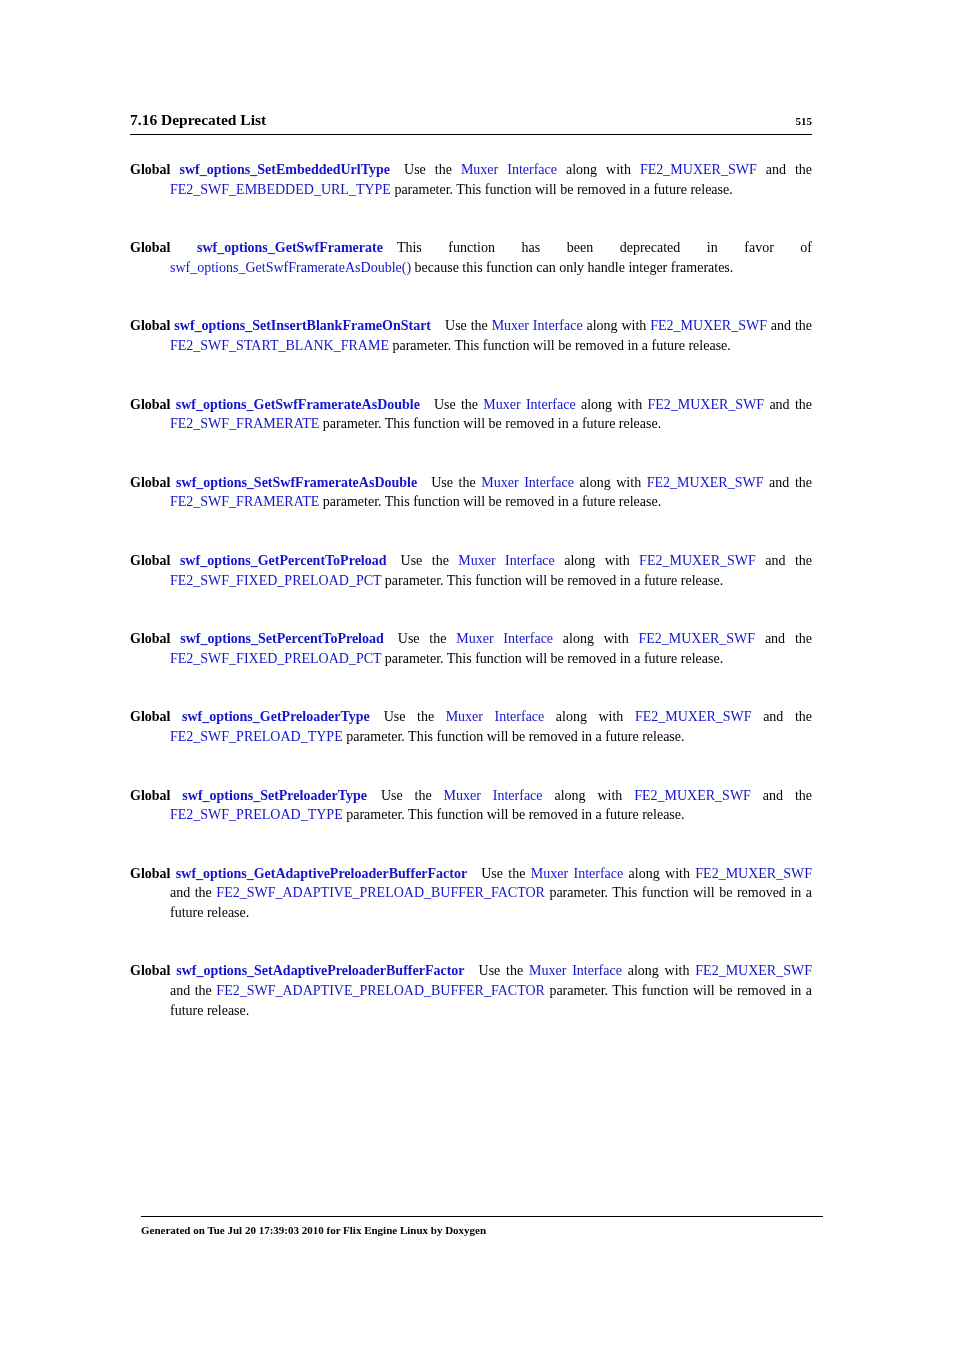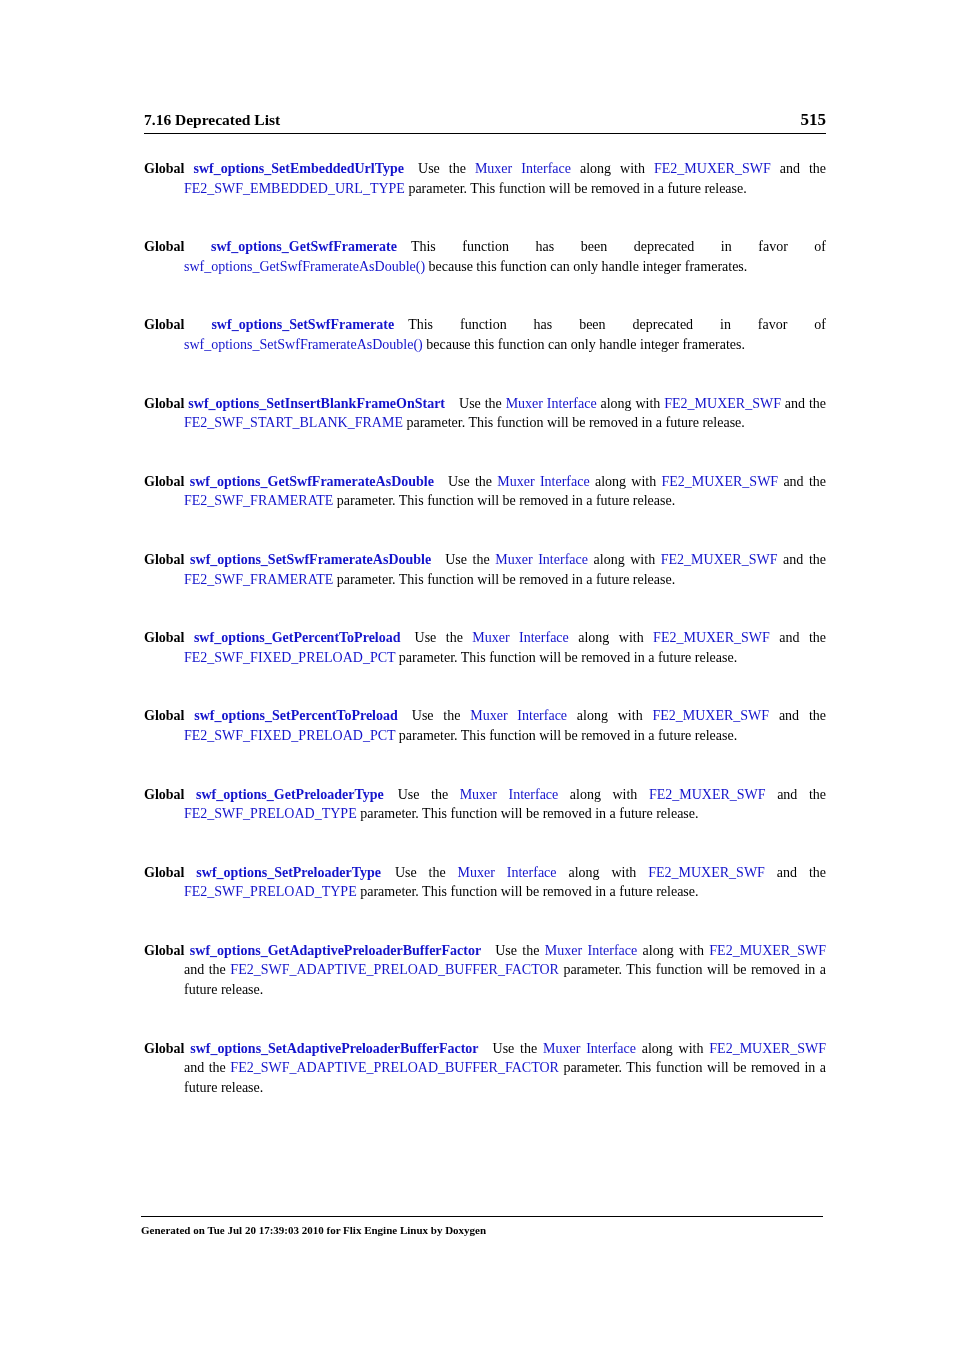--- a/index.html
+++ b/index.html
@@ -15,38 +15,38 @@
     -webkit-font-smoothing: antialiased;
   }
   .page {
     position: relative;
     width: 954px;
     height: 1350px;
     box-sizing: border-box;
   }
   .content {
     position: absolute;
-    left: 144px;
+    left: 130px;
     top: 0;
     width: 682px;
   }
 
   
   .header-row {
     position: relative;
     display: flex;
     align-items: baseline;
     justify-content: space-between;
     padding-top: 111px;
     font-weight: bold;
     font-size: 15.5px;
     line-height: 18px;
   }
   .header-title { white-space: nowrap; }
-  .header-page  { white-space: nowrap; font-size: 17px; }
+  .header-page  { white-space: nowrap; font-size: 11px; }
   .header-rule {
     margin-top: 4px;
     border: 0;
     border-top: 1.4px solid #000;
     width: 682px;
     height: 0;
   }
 
   
   .entries {
@@ -106,21 +106,20 @@
 
     <div class="header-row">
       <div class="header-title">7.16 Deprecated List</div>
       <div class="header-page">515</div>
     </div>
     <hr class="header-rule">
 
     <div class="entries" id="entries-root">
         <p class="entry"><span class="kw">Global</span> <a class="fn" href="#" style="text-decoration: none;">swf_options_SetEmbeddedUrlType</a> <span>Use the </span><a class="lnk" href="#" style="text-decoration: none;">Muxer Interface</a><span> along with </span><a class="lnk" href="#" style="text-decoration: none;">FE2_MUXER_SWF</a><span> and the </span><a class="lnk" href="#" style="text-decoration: none;">FE2_SWF_EMBEDDED_URL_TYPE</a><span> parameter. This function will be removed in a future release.</span></p>
         <p class="entry"><span class="kw">Global</span> <a class="fn" href="#" style="text-decoration: none;">swf_options_GetSwfFramerate</a> <span>This function has been deprecated in favor of </span><a class="lnk" href="#" style="text-decoration: none;">swf_options_GetSwfFramerateAsDouble()</a><span> because this function can only handle integer framerates.</span></p>
-        <p class="entry"><span class="kw">Global</span> <a class="fn" href="#" style="text-decoration: none;">swf_options_SetSwfFramerate</a> <span>This function has been deprecated in favor of </span><a class="lnk" href="#" style="text-decoration: none;">swf_options_SetSwfFramerateAsDouble()</a><span> because this function can only handle integer framerates.</span></p>
         <p class="entry"><span class="kw">Global</span> <a class="fn" href="#" style="text-decoration: none;">swf_options_SetInsertBlankFrameOnStart</a> <span>Use the </span><a class="lnk" href="#" style="text-decoration: none;">Muxer Interface</a><span> along with </span><a class="lnk" href="#" style="text-decoration: none;">FE2_MUXER_SWF</a><span> and the </span><a class="lnk" href="#" style="text-decoration: none;">FE2_SWF_START_BLANK_FRAME</a><span> parameter. This function will be removed in a future release.</span></p>
         <p class="entry"><span class="kw">Global</span> <a class="fn" href="#" style="text-decoration: none;">swf_options_GetSwfFramerateAsDouble</a> <span>Use the </span><a class="lnk" href="#" style="text-decoration: none;">Muxer Interface</a><span> along with </span><a class="lnk" href="#" style="text-decoration: none;">FE2_MUXER_SWF</a><span> and the </span><a class="lnk" href="#" style="text-decoration: none;">FE2_SWF_FRAMERATE</a><span> parameter. This function will be removed in a future release.</span></p>
         <p class="entry"><span class="kw">Global</span> <a class="fn" href="#" style="text-decoration: none;">swf_options_SetSwfFramerateAsDouble</a> <span>Use the </span><a class="lnk" href="#" style="text-decoration: none;">Muxer Interface</a><span> along with </span><a class="lnk" href="#" style="text-decoration: none;">FE2_MUXER_SWF</a><span> and the </span><a class="lnk" href="#" style="text-decoration: none;">FE2_SWF_FRAMERATE</a><span> parameter. This function will be removed in a future release.</span></p>
         <p class="entry"><span class="kw">Global</span> <a class="fn" href="#" style="text-decoration: none;">swf_options_GetPercentToPreload</a> <span>Use the </span><a class="lnk" href="#" style="text-decoration: none;">Muxer Interface</a><span> along with </span><a class="lnk" href="#" style="text-decoration: none;">FE2_MUXER_SWF</a><span> and the </span><a class="lnk" href="#" style="text-decoration: none;">FE2_SWF_FIXED_PRELOAD_PCT</a><span> parameter. This function will be removed in a future release.</span></p>
         <p class="entry"><span class="kw">Global</span> <a class="fn" href="#" style="text-decoration: none;">swf_options_SetPercentToPreload</a> <span>Use the </span><a class="lnk" href="#" style="text-decoration: none;">Muxer Interface</a><span> along with </span><a class="lnk" href="#" style="text-decoration: none;">FE2_MUXER_SWF</a><span> and the </span><a class="lnk" href="#" style="text-decoration: none;">FE2_SWF_FIXED_PRELOAD_PCT</a><span> parameter. This function will be removed in a future release.</span></p>
         <p class="entry"><span class="kw">Global</span> <a class="fn" href="#" style="text-decoration: none;">swf_options_GetPreloaderType</a> <span>Use the </span><a class="lnk" href="#" style="text-decoration: none;">Muxer Interface</a><span> along with </span><a class="lnk" href="#" style="text-decoration: none;">FE2_MUXER_SWF</a><span> and the </span><a class="lnk" href="#" style="text-decoration: none;">FE2_SWF_PRELOAD_TYPE</a><span> parameter. This function will be removed in a future release.</span></p>
         <p class="entry"><span class="kw">Global</span> <a class="fn" href="#" style="text-decoration: none;">swf_options_SetPreloaderType</a> <span>Use the </span><a class="lnk" href="#" style="text-decoration: none;">Muxer Interface</a><span> along with </span><a class="lnk" href="#" style="text-decoration: none;">FE2_MUXER_SWF</a><span> and the </span><a class="lnk" href="#" style="text-decoration: none;">FE2_SWF_PRELOAD_TYPE</a><span> parameter. This function will be removed in a future release.</span></p>
         <p class="entry"><span class="kw">Global</span> <a class="fn" href="#" style="text-decoration: none;">swf_options_GetAdaptivePreloaderBufferFactor</a> <span>Use the </span><a class="lnk" href="#" style="text-decoration: none;">Muxer Interface</a><span> along with </span><a class="lnk" href="#" style="text-decoration: none;">FE2_MUXER_SWF</a><span> and the </span><a class="lnk" href="#" style="text-decoration: none;">FE2_SWF_ADAPTIVE_PRELOAD_BUFFER_FACTOR</a><span> parameter. This function will be removed in a future release.</span></p>
         <p class="entry"><span class="kw">Global</span> <a class="fn" href="#" style="text-decoration: none;">swf_options_SetAdaptivePreloaderBufferFactor</a> <span>Use the </span><a class="lnk" href="#" style="text-decoration: none;">Muxer Interface</a><span> along with </span><a class="lnk" href="#" style="text-decoration: none;">FE2_MUXER_SWF</a><span> and the </span><a class="lnk" href="#" style="text-decoration: none;">FE2_SWF_ADAPTIVE_PRELOAD_BUFFER_FACTOR</a><span> parameter. This function will be removed in a future release.</span></p>
       </div>

